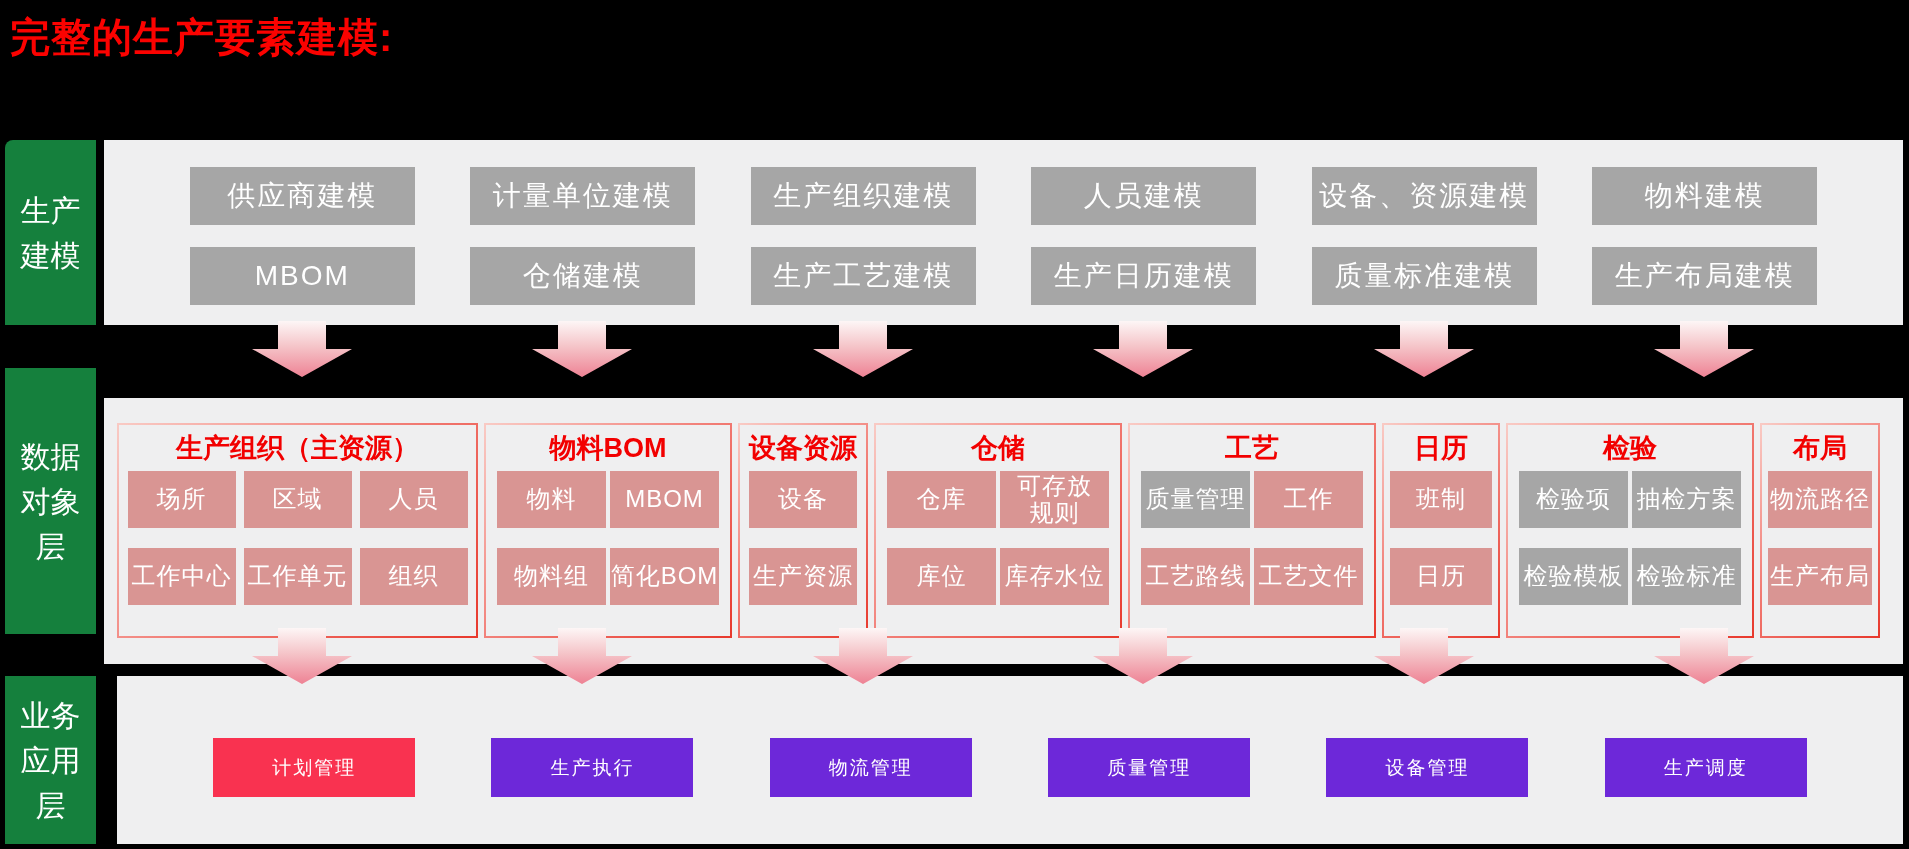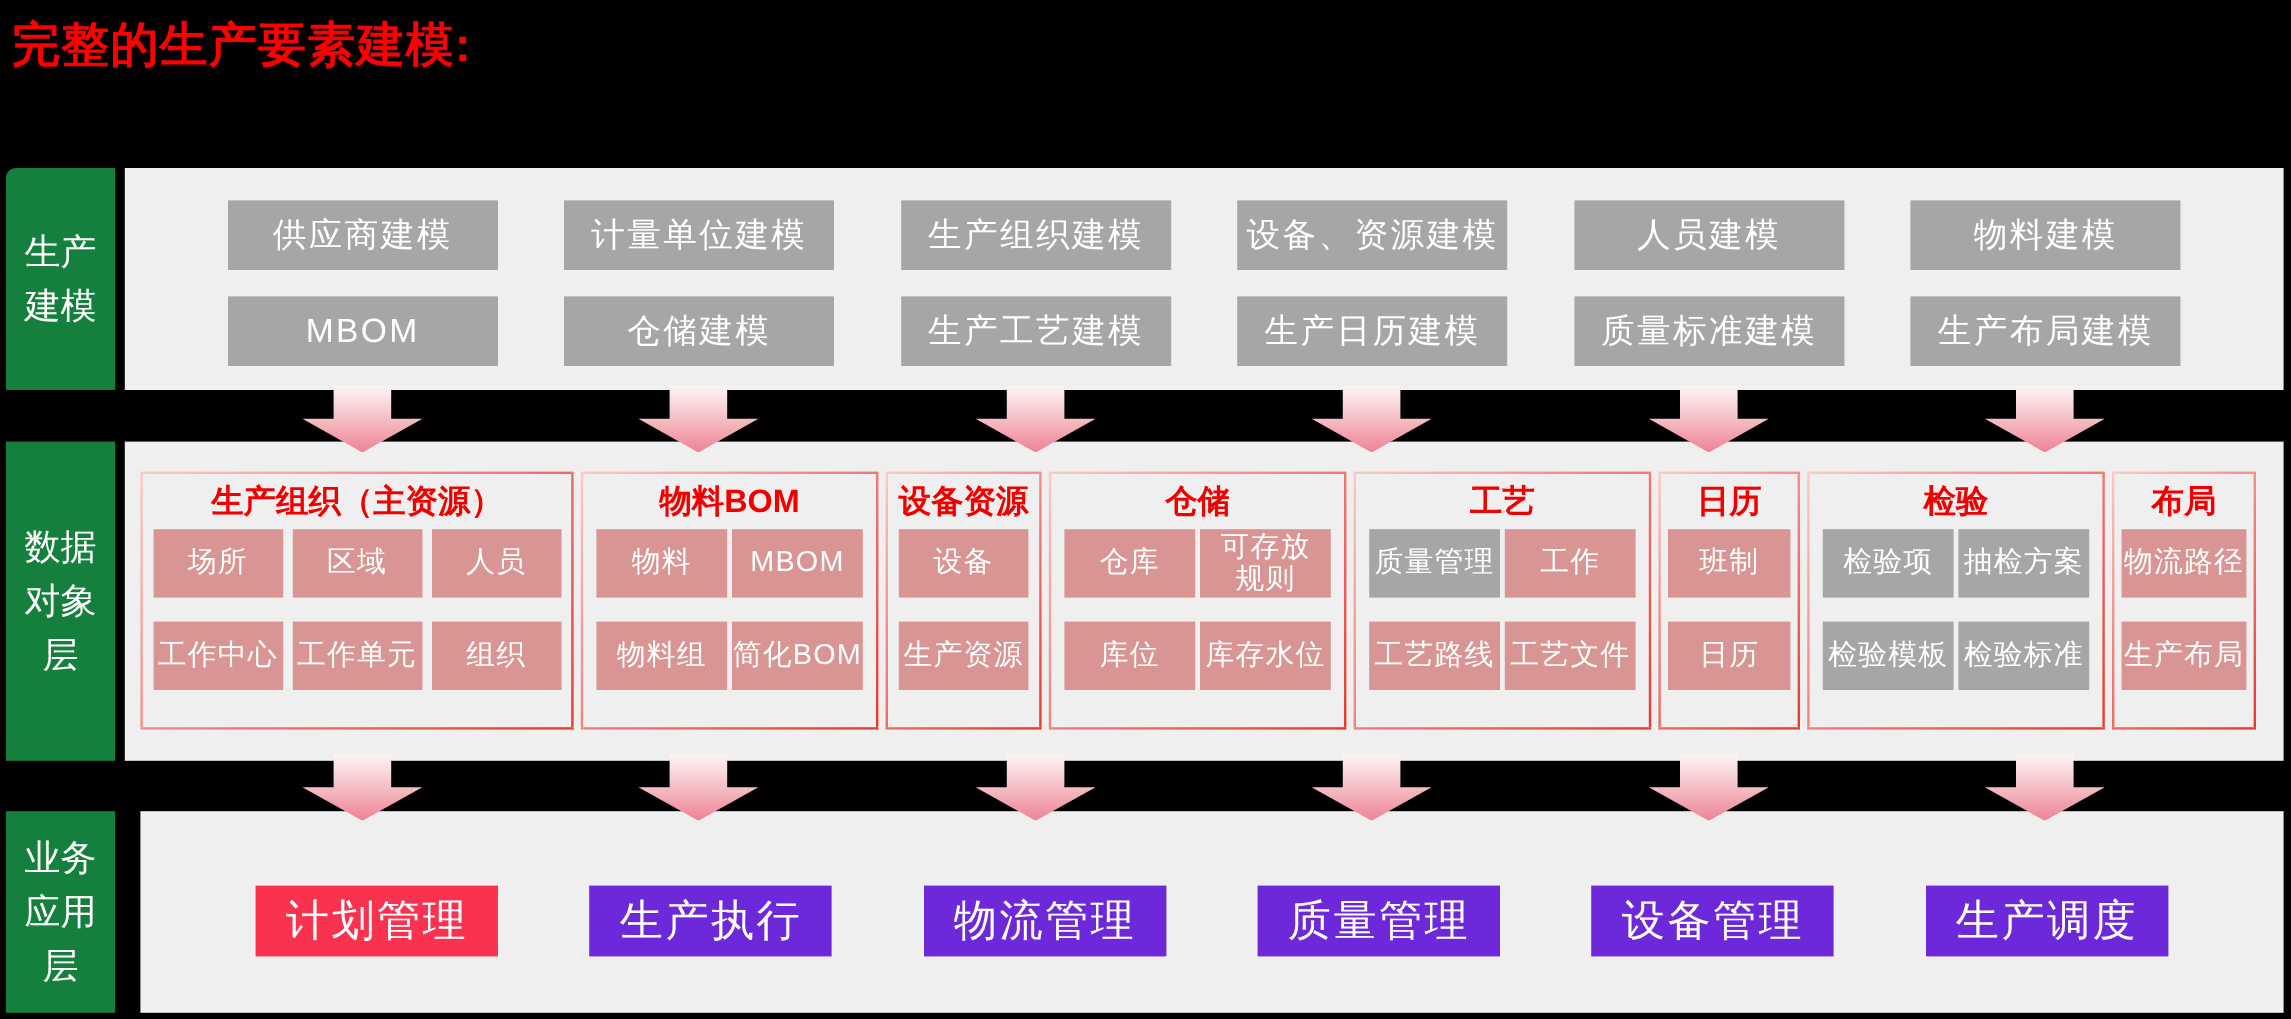--- a/index.html
+++ b/index.html
@@ -40,20 +40,21 @@
   }
   .model-btn {
     width:225px; height:58px; background:#a6a6a6; color:#fff;
     font-size:28px; display:flex; align-items:center; justify-content:center;
     letter-spacing:2px; white-space:nowrap;
   }
   
   #band-2 {
     display:flex; gap:6px; padding:25px 0 26px 13px; box-sizing:border-box;
     align-items:flex-start;
+    margin-top:30px;
   }
   .group {
     height:211px; box-sizing:content-box;
     border:2px solid transparent;
     border-image:linear-gradient(135deg,#f9cac4 0%,#f2837c 45%,#e8392d 100%) 1;
     display:flex; flex-direction:column; align-items:center;
     flex:0 0 auto;
   }
   .group-title {
     margin-top:5px; height:36px; line-height:36px;
@@ -73,21 +74,21 @@
   }
   .pink { background:#d99593; }
   .gray { background:#a6a6a6; }
   
   #band-3 {
     display:grid; grid-template-columns:repeat(6,1fr);
     padding:62px 58px 0; box-sizing:border-box;
     justify-items:center; align-items:start;
   }
   .app-btn {
-    width:202px; height:59px; color:#fff; font-size:36px;
+    width:202px; height:59px; color:#fff; font-size:19px;
     display:flex; align-items:center; justify-content:center;
     letter-spacing:2px; white-space:nowrap;
   }
   .app-red  { background:#f93250; }
   .app-dark { background:#6d28d9; }
   
   .arrow {
     position:absolute; width:100px; height:56px; z-index:5;
     background:linear-gradient(180deg,#fdf6f6 0%,#f5c5c9 45%,#ee8294 100%);
     clip-path:polygon(26% 0, 74% 0, 74% 50%, 100% 50%, 50% 100%, 0 50%, 26% 50%);
@@ -108,22 +109,22 @@
 对象
 层</div>
 <div class="sidebar" id="sidebar-3">业务
 应用
 层</div>
 
 <div class="band" id="band-1">
   <div class="model-btn">供应商建模</div>
   <div class="model-btn">计量单位建模</div>
   <div class="model-btn">生产组织建模</div>
+  <div class="model-btn">人员建模</div>
   <div class="model-btn">设备、资源建模</div>
-  <div class="model-btn">人员建模</div>
   <div class="model-btn">物料建模</div>
   <div class="model-btn">MBOM</div>
   <div class="model-btn">仓储建模</div>
   <div class="model-btn">生产工艺建模</div>
   <div class="model-btn">生产日历建模</div>
   <div class="model-btn">质量标准建模</div>
   <div class="model-btn">生产布局建模</div>
 </div>
 
 <div class="arrow arrow-row1 a-c1"></div>

